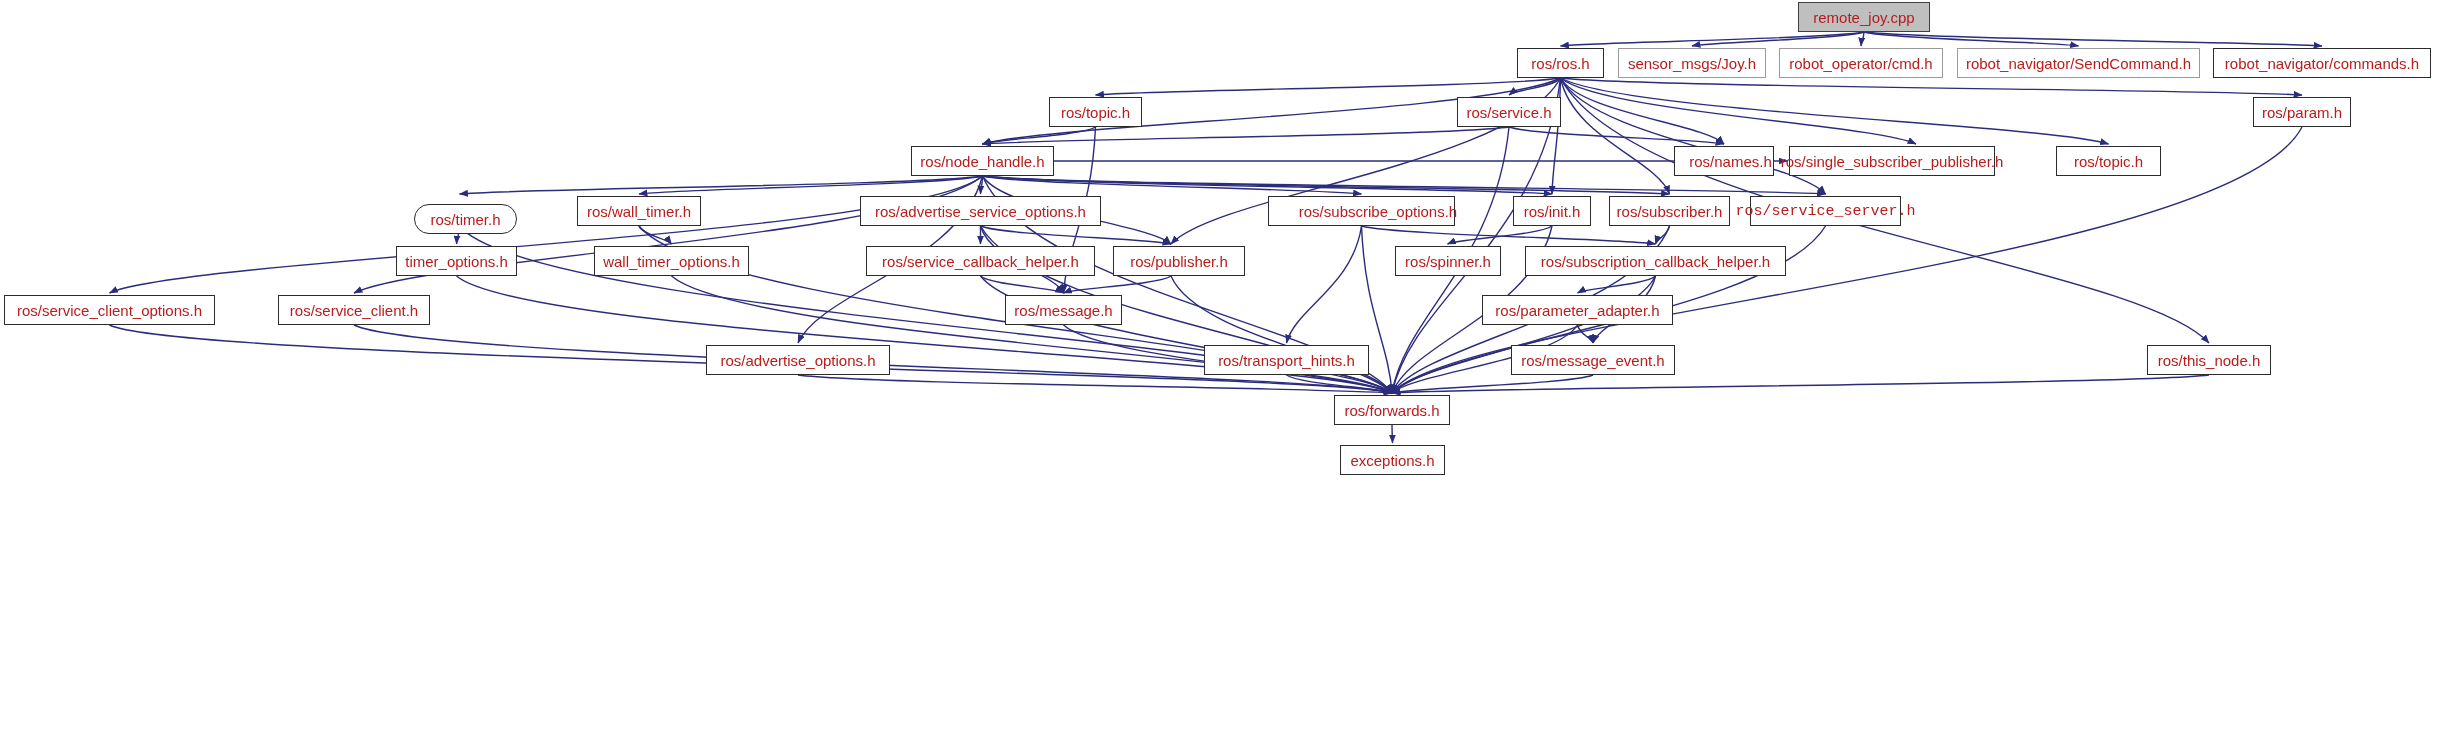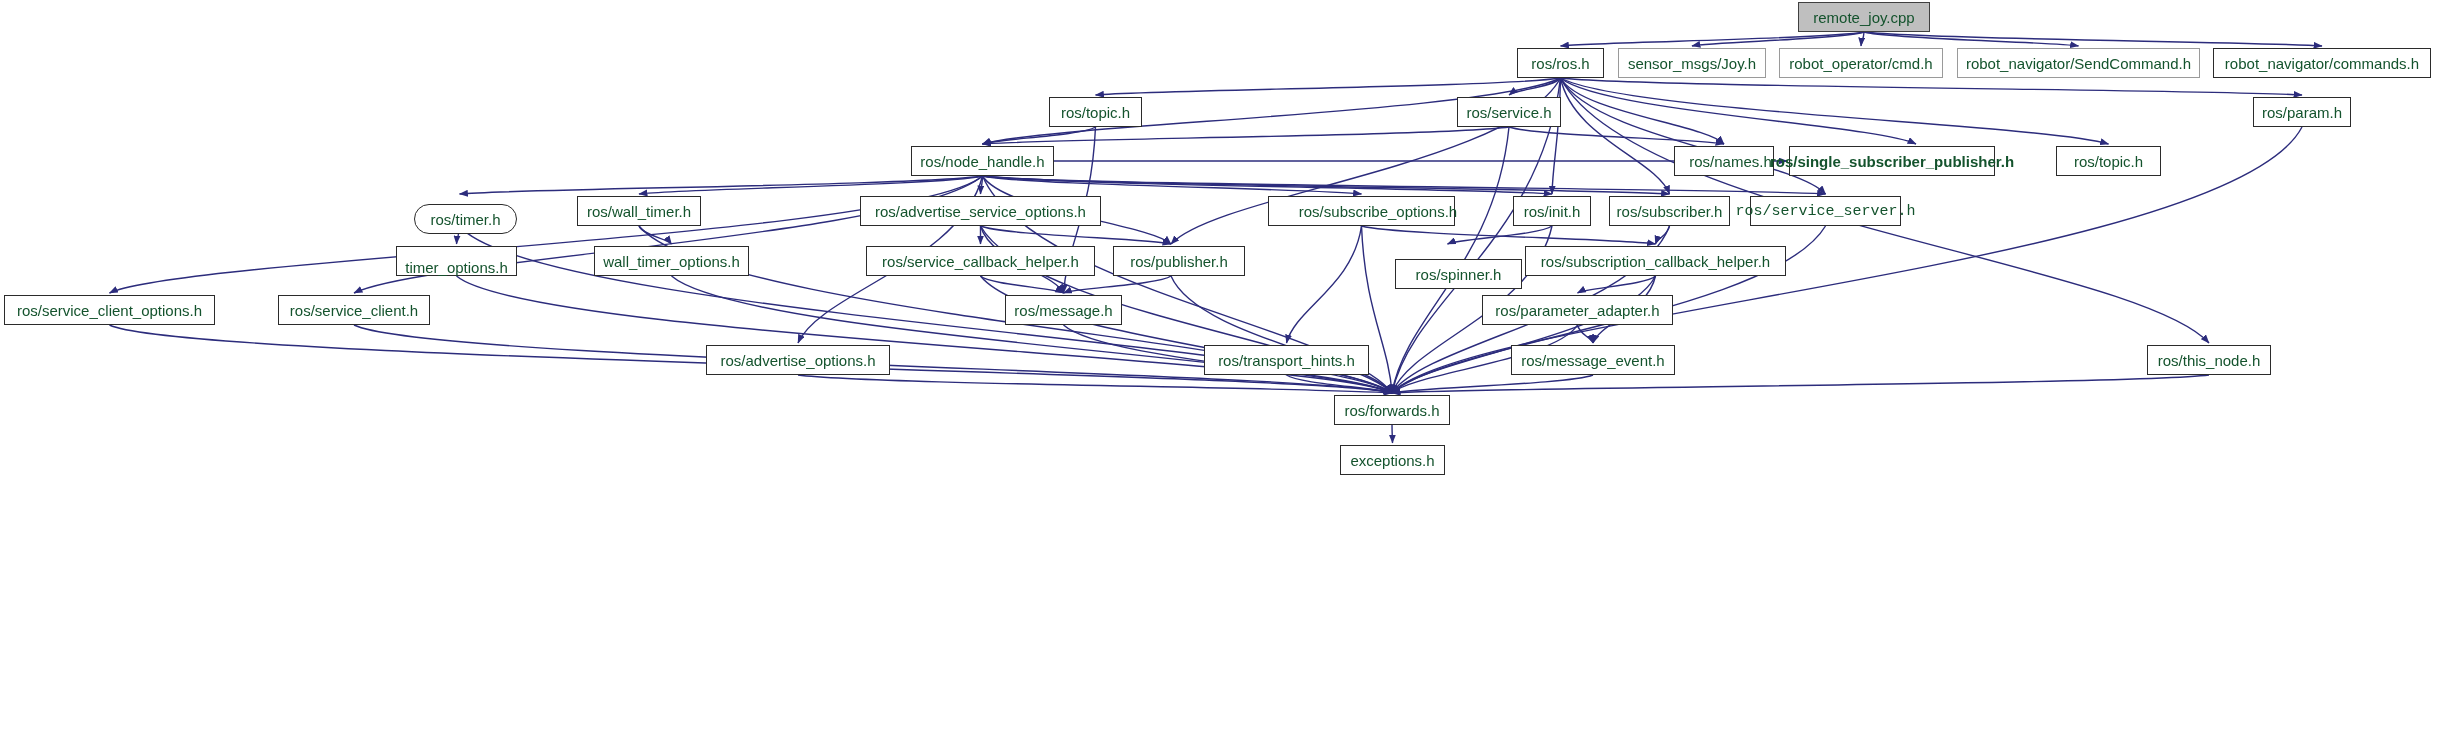--- a/index.html
+++ b/index.html
@@ -33,21 +33,21 @@
   }
   .node {
     position: absolute;
     box-sizing: border-box;
     display: flex;
     align-items: center;
     justify-content: center;
     height: 30px;
     border: 1px solid #000000;
     background: #ffffff;
-    color: #14532d;
+    color: #b91c1c;
     font-size: 15px;
     line-height: 1;
     white-space: nowrap;
     padding: 0 7px;
     cursor: default;
   }
   .node.thin {
     border: 1px solid #9a9a9a;
   }
   .node.thick {
@@ -174,21 +174,21 @@
       </div>
       <div class="node thick" style="left: 2253px; top: 97px; width: 98px;">
         <span class="node-label">ros/param.h</span>
       </div>
       <div class="node thick" style="left: 911px; top: 146px; width: 143px;">
         <span class="node-label">ros/node_handle.h</span>
       </div>
       <div class="node thick" style="left: 1674px; top: 146px; width: 100px; padding-left: 20px;">
         <span class="node-label">ros/names.h</span>
       </div>
-      <div class="node thick" style="left: 1789px; top: 146px; width: 206px; font-weight: bold;">
+      <div class="node thick" style="left: 1789px; top: 146px; width: 206px;">
         <span class="node-label">ros/single_subscriber_publisher.h</span>
       </div>
       <div class="node thick" style="left: 2056px; top: 146px; width: 105px;">
         <span class="node-label">ros/topic.h</span>
       </div>
       <div class="node thick" style="left: 414px; top: 204px; width: 103px; border-radius: 15px;">
         <span class="node-label">ros/timer.h</span>
       </div>
       <div class="node thick" style="left: 577px; top: 196px; width: 124px;">
         <span class="node-label">ros/wall_timer.h</span>
@@ -201,33 +201,33 @@
       </div>
       <div class="node thick" style="left: 1513px; top: 196px; width: 78px;">
         <span class="node-label">ros/init.h</span>
       </div>
       <div class="node thick" style="left: 1609px; top: 196px; width: 121px;">
         <span class="node-label">ros/subscriber.h</span>
       </div>
       <div class="node thick" style="left: 1750px; top: 196px; width: 151px; font-family: Liberation Mono, monospace;">
         <span class="node-label">ros/service_server.h</span>
       </div>
-      <div class="node thick" style="left: 396px; top: 246px; width: 121px; align-items: flex-end;">
+      <div class="node thick" style="left: 396px; top: 246px; width: 121px;">
         <span class="node-label">timer_options.h</span>
       </div>
       <div class="node thick" style="left: 594px; top: 246px; width: 155px;">
         <span class="node-label">wall_timer_options.h</span>
       </div>
       <div class="node thick" style="left: 866px; top: 246px; width: 229px;">
         <span class="node-label">ros/service_callback_helper.h</span>
       </div>
       <div class="node thick" style="left: 1113px; top: 246px; width: 132px;">
         <span class="node-label">ros/publisher.h</span>
       </div>
-      <div class="node thick" style="left: 1395px; top: 246px; width: 127px; margin-top: 13px;">
+      <div class="node thick" style="left: 1395px; top: 246px; width: 106px;">
         <span class="node-label">ros/spinner.h</span>
       </div>
       <div class="node thick" style="left: 1525px; top: 246px; width: 261px;">
         <span class="node-label">ros/subscription_callback_helper.h</span>
       </div>
       <div class="node thick" style="left: 4px; top: 295px; width: 211px;">
         <span class="node-label">ros/service_client_options.h</span>
       </div>
       <div class="node thick" style="left: 278px; top: 295px; width: 152px;">
         <span class="node-label">ros/service_client.h</span>

